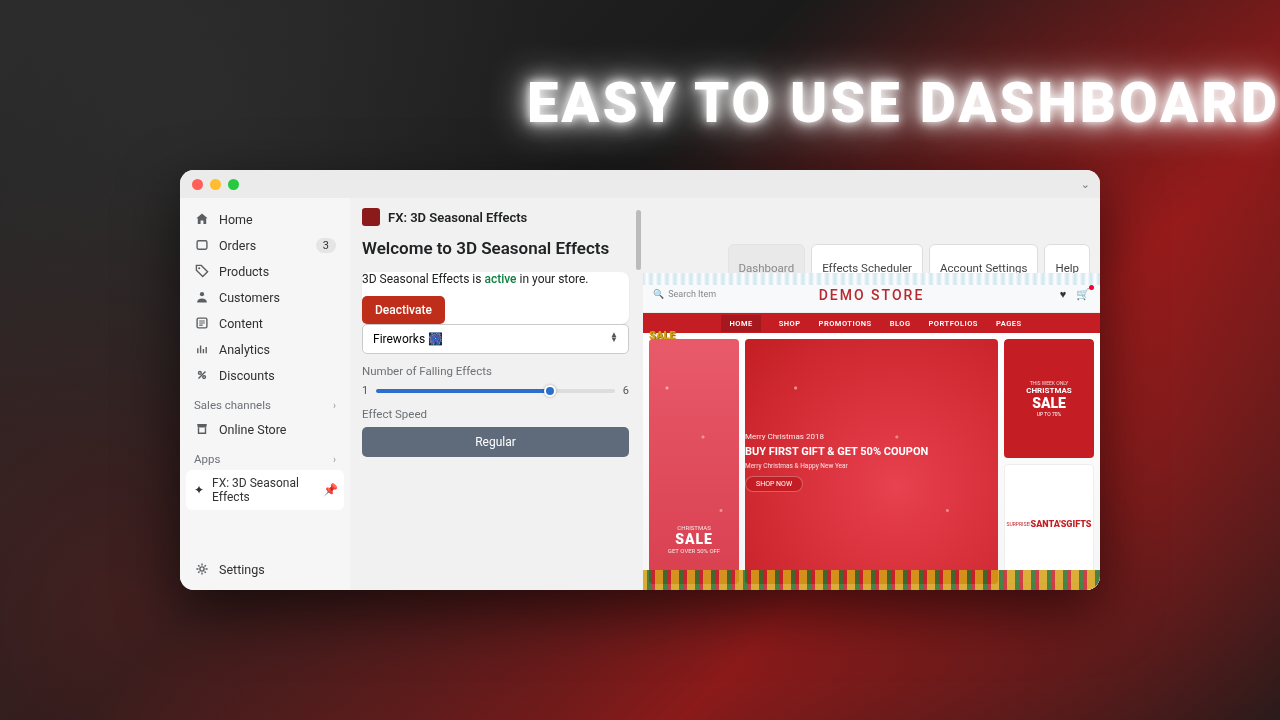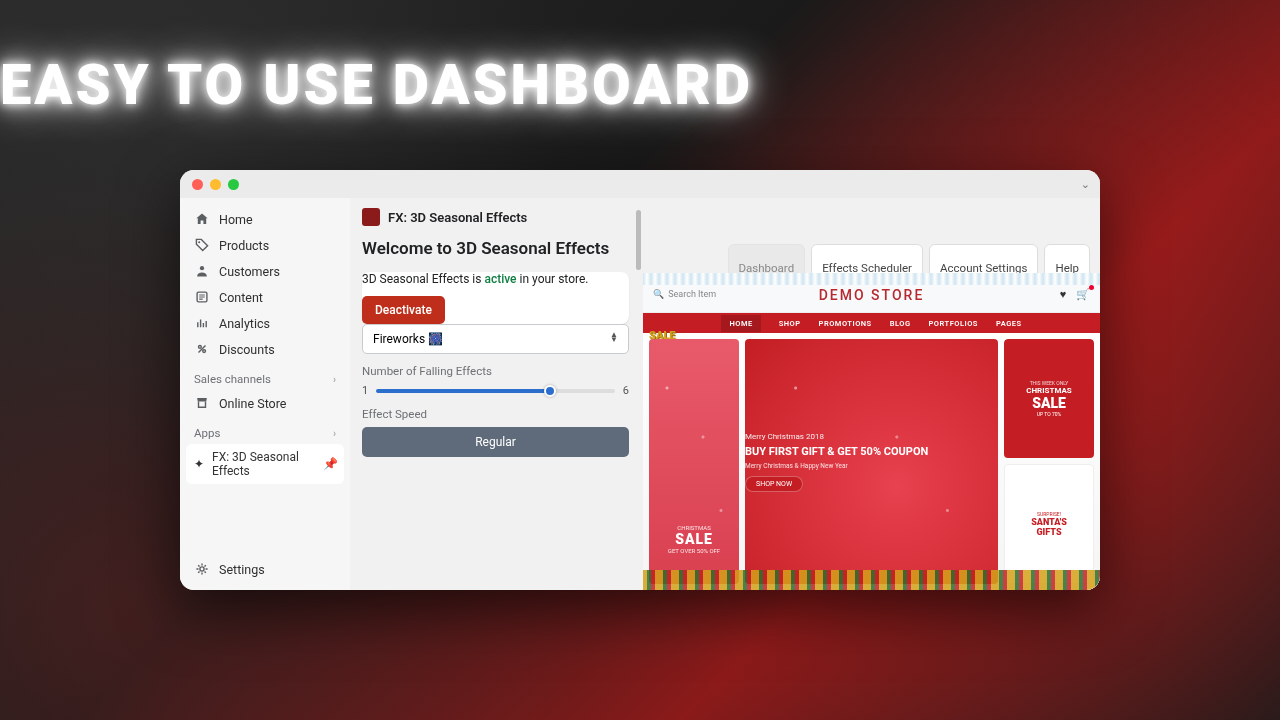--- a/index.html
+++ b/index.html
@@ -3,21 +3,21 @@
 <meta charset="utf-8">
 <style>
 * { margin: 0; padding: 0; box-sizing: border-box; font-family: -apple-system, BlinkMacSystemFont, "Segoe UI", Roboto, sans-serif; }
 body { width: 1280px; height: 720px; overflow: hidden; background: #1a1a1a; position: relative; }
 .bg-overlay { position: absolute; inset: 0; background: linear-gradient(135deg, #2a2a2a 0%, #1a1a1a 40%, #8b1a1a 70%, #1a1a1a 100%); }
 .bg-shapes { position: absolute; inset: 0; background:
   radial-gradient(circle at 85% 60%, rgba(200,30,30,.35) 0%, transparent 40%),
   radial-gradient(circle at 15% 15%, rgba(50,50,50,.6) 0%, transparent 30%),
   radial-gradient(circle at 10% 85%, rgba(180,40,40,.25) 0%, transparent 35%);
 }
-.hero-title { position: absolute; top: 52px; left: 0; right: 0; text-align: left; font-size: 56px; font-weight: 900; color: #fff; letter-spacing: 3px; text-shadow: 0 0 20px #fff, 0 0 40px #fff, 0 0 8px rgba(255,255,255,.9); }
+.hero-title { position: absolute; top: 70px; left: 0; right: 0; text-align: right; font-size: 56px; font-weight: 900; color: #fff; letter-spacing: 3px; text-shadow: 0 0 20px #fff, 0 0 40px #fff, 0 0 8px rgba(255,255,255,.9); }
 .window { position: absolute; top: 170px; left: 180px; width: 920px; height: 420px; background: #f6f6f7; border-radius: 14px; box-shadow: 0 20px 60px rgba(0,0,0,.6); overflow: hidden; }
 .titlebar { height: 28px; background: #ebebeb; display: flex; align-items: center; padding: 0 12px; position: relative; }
 .traffic { display: flex; gap: 7px; }
 .dot { width: 11px; height: 11px; border-radius: 50%; }
 .dot.red { background: #ff5f57; } .dot.yellow { background: #febc2e; } .dot.green { background: #28c840; }
 .chev-down { position: absolute; right: 10px; color: #777; font-size: 11px; }
 .window-body { display: flex; height: calc(100% - 28px); }
 .sidebar { width: 170px; background: #f6f6f7; padding: 8px 6px; display: flex; flex-direction: column; font-size: 12.5px; color: #333; }
 .nav-item { display: flex; align-items: center; gap: 9px; padding: 5px 8px; border-radius: 6px; cursor: pointer; color: #303030; }
 .nav-item .ico { width: 16px; height: 16px; display: inline-flex; align-items: center; justify-content: center; color: #5c5f62; }
@@ -57,21 +57,21 @@
 .prev-icons .cart { position:relative; }
 .prev-icons .cart::after { content:''; position:absolute; top:-3px; right:-4px; width:5px; height:5px; background:#e03; border-radius:50%; }
 .prev-nav { height: 20px; background: #c41e24; display: flex; justify-content: center; gap: 18px; align-items: center; font-size: 7.5px; color: #fff; font-weight: 600; letter-spacing: .5px; }
 .prev-nav span.on { background:#a5181d; padding:4px 8px; }
 .prev-body { display: flex; gap: 6px; padding: 6px; height: calc(100% - 60px); background: linear-gradient(#fff, #f5f5f5); position:relative; }
 .panel { border-radius: 4px; overflow: hidden; position: relative; }
 .panel.left { width: 90px; background: linear-gradient(#e85a6a, #d94050); }
 .panel.center { flex: 1; background: radial-gradient(circle at 60% 60%, #e8414f, #c41e24); display:flex; flex-direction:column; align-items:flex-start; justify-content:center; color:#fff; text-align:center; }
 .panel.right { width: 90px; display: flex; flex-direction: column; gap: 6px; }
 .panel.right .r1 { flex: 1; background: #c41e24; color:#fff; display:flex; flex-direction:column; align-items:center; justify-content:center; border-radius:4px; font-size:8px; }
-.panel.right .r2 { flex: 1; background: #fff; border:1px solid #eee; border-radius:4px; display:flex; flex-direction:column; align-items:center; justify-content:center; font-size:7px; }
+.panel.right .r2 { flex: 1; background: #fff; border:1px solid #eee; border-radius:4px; display:flex; flex-direction:row; align-items:center; justify-content:center; font-size:7px; }
 .sale-big { font-weight: 900; font-size: 14px; letter-spacing:1px; }
 .sale-sm { font-size: 6px; opacity:.85; }
 .center-t1 { font-size: 8px; opacity:.9; }
 .center-t2 { font-size: 11px; font-weight: 700; margin: 4px 0; }
 .center-t3 { font-size: 6.5px; opacity: .85; }
 .shop-now { background:#c41e24; border:1px solid rgba(255,255,255,.3); color:#fff; font-size:7px; padding:3px 10px; border-radius:10px; margin-top:6px; }
 .sale-badge { position:absolute; top:-4px; left:6px; font-size:11px; font-weight:900; color:#d4a017; text-shadow:1px 1px 0 #8b6914; }
 .garland { position:absolute; left:0; right:0; bottom:0; height:20px; background: repeating-linear-gradient(90deg, #d4a017 0 4px, #2a6e2a 4px 8px, #c41e24 8px 12px, #d4a017 12px 16px); opacity:.85; }
 .snow { position:absolute; inset:0; background-image: radial-gradient(circle at 20% 20%, rgba(255,255,255,.5) 1px, transparent 2px), radial-gradient(circle at 60% 40%, rgba(255,255,255,.4) 1px, transparent 2px), radial-gradient(circle at 80% 70%, rgba(255,255,255,.4) 1px, transparent 2px); }
 svg { width: 14px; height: 14px; }
@@ -100,20 +100,30 @@
         <span class="ico">
             <svg viewBox="0 0 20 20" fill="currentColor">
               <path d="M10 2l8 7h-2v8h-4v-5H8v5H4v-8H2z"></path>
             </svg>
           </span>
         <span>Home</span>
       </div>
       <div class="nav-item">
         <span class="ico">
             <svg viewBox="0 0 20 20" fill="currentColor">
+              <rect x="3" y="4" width="14" height="12" rx="2" fill="none" stroke="currentColor" stroke-width="2"></rect>
+              <path d="M3 8h14"></path>
+            </svg>
+          </span>
+        <span>Orders</span>
+        <span class="badge">3</span>
+      </div>
+      <div class="nav-item">
+        <span class="ico">
+            <svg viewBox="0 0 20 20" fill="currentColor">
               <path d="M2 2h7l9 9-7 7-9-9z" fill="none" stroke="currentColor" stroke-width="2"></path>
               <circle cx="6" cy="6" r="1.5"></circle>
             </svg>
           </span>
         <span>Products</span>
       </div>
       <div class="nav-item">
         <span class="ico">
             <svg viewBox="0 0 20 20" fill="currentColor">
               <circle cx="10" cy="6" r="3"></circle>

